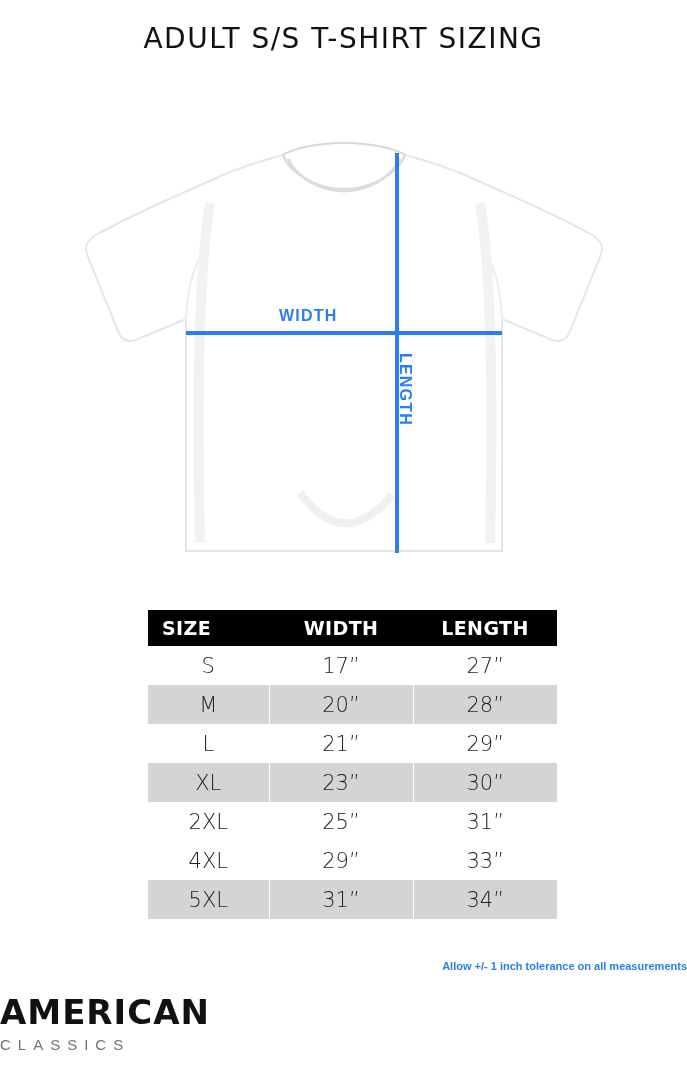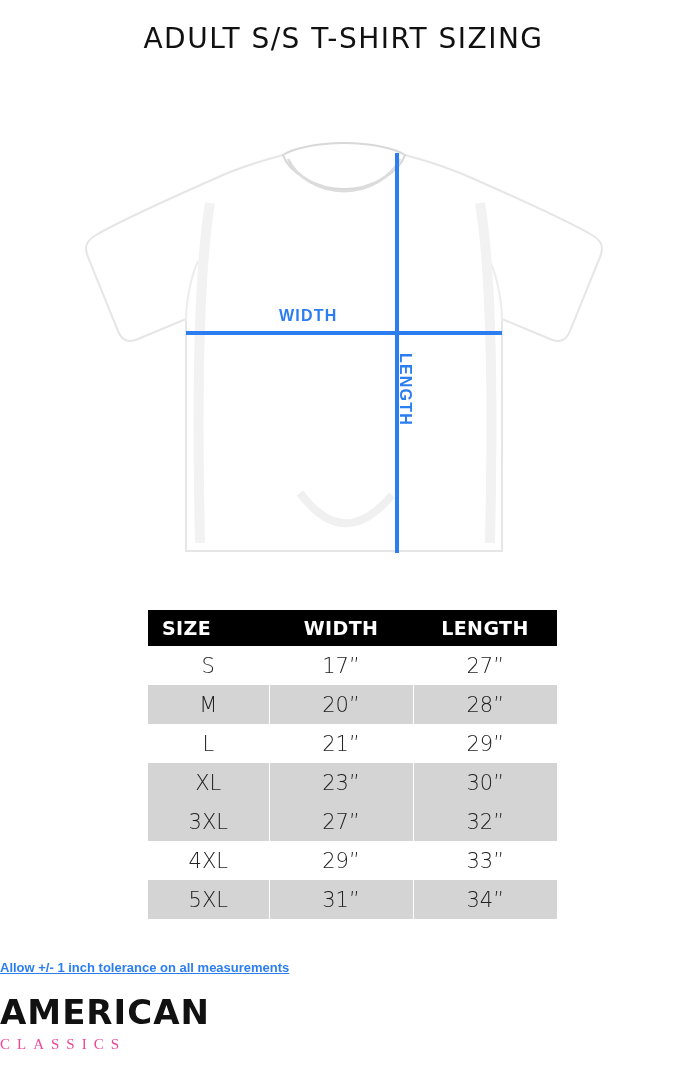--- a/index.html
+++ b/index.html
@@ -105,47 +105,46 @@
   }
   table.size-table td:last-child { border-right: none; }
   tr.row-odd td { background: #ffffff; }
   tr.row-even td { background: #d4d4d4; }
 
   .tolerance {
     position: absolute;
     left: 0;
     top: 960px;
     width: 687px;
-    text-align: left;
-    font-size: 13px;
+    text-align: right;
+    font-size: 11px;
     font-weight: bold;
     color: #2c7ef0;
-    text-decoration: underline;
   }
 
   .brand {
     position: absolute;
     left: 0;
     top: 992px;
     width: 556px;
     text-align: left;
   }
   .brand-main {
     font-size: 34px;
     font-weight: bold;
     letter-spacing: 1px;
     color: #111111;
     font-family: "DejaVu Sans", sans-serif;
   }
   .brand-sub {
     font-size: 15px;
     letter-spacing: 7px;
-    color: #ec4899;
+    color: #737373;
     margin-top: 4px;
-    font-family: Liberation Serif, serif;
+    font-family: Liberation Sans, sans-serif;
   }
 </style>
 </head>
 <body>
 
 <div class="page">
 
   <div class="title">ADULT S/S T-SHIRT SIZING</div>
 
   <div class="shirt-area">
@@ -216,24 +215,24 @@
         <tr class="row-odd">
           <td>L</td>
           <td>21”</td>
           <td>29”</td>
         </tr>
         <tr class="row-even">
           <td>XL</td>
           <td>23”</td>
           <td>30”</td>
         </tr>
-        <tr class="row-even">
-          <td>3XL</td>
-          <td>27”</td>
-          <td>32”</td>
+        <tr class="row-odd">
+          <td>2XL</td>
+          <td>25”</td>
+          <td>31”</td>
         </tr>
         <tr class="row-odd">
           <td>4XL</td>
           <td>29”</td>
           <td>33”</td>
         </tr>
         <tr class="row-even">
           <td>5XL</td>
           <td>31”</td>
           <td>34”</td>

